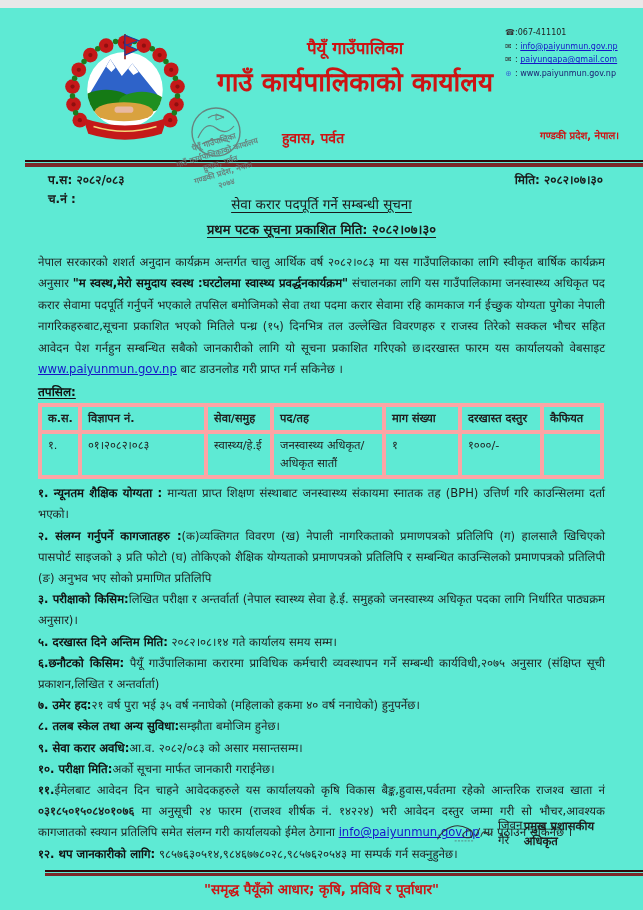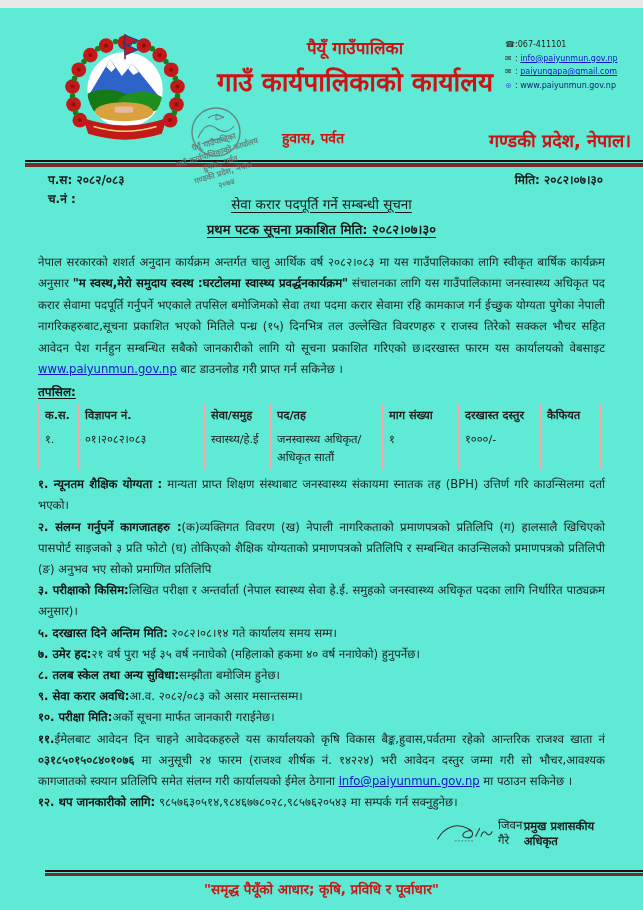--- a/index.html
+++ b/index.html
@@ -7,22 +7,22 @@
     position:relative;width:643px;height:910px;background:#5eead4;margin:8px auto;
     font-family:"DejaVu Sans","Liberation Sans",sans-serif;color:#222;overflow:hidden;
   }
   
   .header{position:relative;height:152px;}
   .logo{position:absolute;left:62px;top:24px;width:126px;height:126px;z-index:2;}
   .head-center{position:absolute;left:195px;top:30px;width:320px;text-align:center;z-index:2;}
   .title1{color:#cc1414;font-weight:bold;font-size:17px;line-height:1.2;}
   .title2{color:#cc1414;font-weight:bold;font-size:26px;line-height:1.25;margin-top:8px;white-space:nowrap;}
   .loc1{position:absolute;left:238px;top:120px;width:150px;text-align:center;color:#cc1414;font-weight:bold;font-size:14px;z-index:2;}
-  .loc2{position:absolute;right:12px;top:120px;color:#cc1414;font-weight:bold;font-size:18px;z-index:2;}
-  .contacts{position:absolute;right:6px;top:30px;width:132px;font-size:8px;line-height:1.7;z-index:2;color:#222;}
+  .loc2{position:absolute;right:24px;top:120px;color:#cc1414;font-weight:bold;font-size:10px;z-index:2;}
+  .contacts{position:absolute;right:6px;top:18px;width:132px;font-size:8px;line-height:1.7;z-index:2;color:#222;}
   .contacts .row{white-space:nowrap;}
   .contacts .ic{display:inline-block;width:10px;color:#333;}
   .contacts .ic.globe{color:#3b6fd4;}
   .contacts a{color:#1515c8;text-decoration:underline;}
   .contacts .site{color:#1a1a6e;text-decoration:none;}
   
   .stamp{position:absolute;left:160px;top:98px;width:150px;z-index:3;opacity:0.8;pointer-events:none;}
   .stamp-emblem{display:block;margin-left:28px;}
   .stamp-lines{transform:rotate(-17deg);transform-origin:left top;color:#6b6b6b;font-size:8px;font-weight:bold;line-height:1.35;text-align:center;width:110px;margin-top:-6px;}
   
@@ -38,21 +38,21 @@
   .nsub{text-align:center;font-weight:bold;font-size:13px;color:#1a1a1a;
     text-decoration:underline;text-underline-offset:3px;margin-top:7px;}
   
   .bodypara{margin:14px 38px 0 38px;font-size:11.6px;line-height:1.85;text-align:justify;color:#1f1f1f;}
   .bodypara .b{font-weight:bold;color:#111;}
   .bodypara a,.item a{color:#1515c8;text-decoration:underline;}
   .tapasil{margin:2px 38px 3px 38px;font-weight:bold;font-size:12px;color:#111;
     text-decoration:underline;text-underline-offset:2px;}
   
   table.detail{border-collapse:collapse;margin:0 38px;width:562px;table-layout:fixed;}
-  table.detail th,table.detail td{border:1px solid #fca5a5;padding:3px 6px;font-size:11.3px;
+  table.detail th,table.detail td{border:4px solid #fca5a5;padding:3px 6px;font-size:11.3px;
     line-height:1.55;text-align:left;vertical-align:top;color:#1f1f1f;}
   table.detail th{font-weight:bold;}
   col.c1{width:40px}col.c2{width:126px}col.c3{width:66px}col.c4{width:112px}
   col.c5{width:76px}col.c6{width:82px}col.c7{width:60px}
   
   .items{margin:4px 38px 0 38px;font-size:11.6px;line-height:1.83;color:#1f1f1f;}
   .item{text-align:justify;}
   .item .lbl{font-weight:bold;color:#111;}
   .item .acct{font-weight:bold;}
   
@@ -232,20 +232,21 @@
       <td></td>
     </tr>
   </tbody>
     </table>
 
   <div class="items">
     <div class="item"><span class="lbl">१. न्यूनतम शैक्षिक योग्यता :</span><span> मान्यता प्राप्त शिक्षण संस्थाबाट जनस्वास्थ्य संकायमा स्नातक तह (BPH) उत्तिर्ण गरि काउन्सिलमा दर्ता भएको।</span></div>
     <div class="item"><span class="lbl">२. संलग्न गर्नुपर्ने कागजातहरु :</span><span>(क)व्यक्तिगत विवरण (ख) नेपाली नागरिकताको प्रमाणपत्रको प्रतिलिपि (ग) हालसालै खिचिएको पासपोर्ट साइजको ३ प्रति फोटो (घ) तोकिएको शैक्षिक योग्यताको प्रमाणपत्रको प्रतिलिपि र सम्बन्धित  काउन्सिलको प्रमाणपत्रको प्रतिलिपी (ङ) अनुभव भए सोको प्रमाणित प्रतिलिपि</span></div>
     <div class="item"><span class="lbl">३. परीक्षाको किसिम:</span><span>लिखित परीक्षा र अन्तर्वार्ता (नेपाल स्वास्थ्य सेवा हे.ई. समुहको जनस्वास्थ्य अधिकृत पदका लागि निर्धारित पाठ्यक्रम अनुसार)।</span></div>
     <div class="item"><span class="lbl">५. दरखास्त दिने अन्तिम मिति:</span><span> २०८२।०८।१४ गते कार्यालय समय सम्म।</span></div>
+    <div class="item"><span class="lbl">६.छनौटको किसिम:</span><span> पैयूँ गाउँपालिकामा करारमा प्राविधिक कर्मचारी व्यवस्थापन गर्ने सम्बन्धी कार्यविधी,२०७५ अनुसार (संक्षिप्त सूची प्रकाशन,लिखित र अन्तर्वार्ता)</span></div>
     <div class="item"><span class="lbl">७. उमेर हद:</span><span>२१ वर्ष पुरा भई ३५ वर्ष ननाघेको (महिलाको हकमा ४० वर्ष ननाघेको) हुनुपर्नेछ।</span></div>
     <div class="item"><span class="lbl">८. तलब स्केल तथा अन्य सुविधा:</span><span>सम्झौता बमोजिम हुनेछ।</span></div>
     <div class="item"><span class="lbl">९. सेवा करार अवधि:</span><span>आ.व. २०८२/०८३ को असार मसान्तसम्म।</span></div>
     <div class="item"><span class="lbl">१०. परीक्षा मिति:</span><span>अर्को सूचना मार्फत जानकारी गराईनेछ।</span></div>
     <div class="item">
       <span class="lbl">११.</span><span>ईमेलबाट आवेदन दिन चाहने आवेदकहरुले यस कार्यालयको कृषि विकास बैङ्क,हुवास,पर्वतमा रहेको आन्तरिक राजश्व खाता नं </span><span class="acct">०३१८५०१५०८४०१०७६</span><span> मा अनुसूची २४ फारम (राजश्व शीर्षक नं. १४२२४) भरी आवेदन दस्तुर जम्मा गरी सो भौचर,आवश्यक कागजातको स्क्यान प्रतिलिपि समेत संलग्न गरी कार्यालयको ईमेल ठेगाना </span><a href="#">info@paiyunmun.gov.np</a><span> मा पठाउन सकिनेछ ।</span>
     </div>
     <div class="item"><span class="lbl">१२. थप जानकारीको लागि:</span><span> ९८५७६३०५१४,९८४६७७८०२८,९८५७६२०५४३ मा सम्पर्क गर्न सक्नुहुनेछ।</span></div>
   </div>
 

